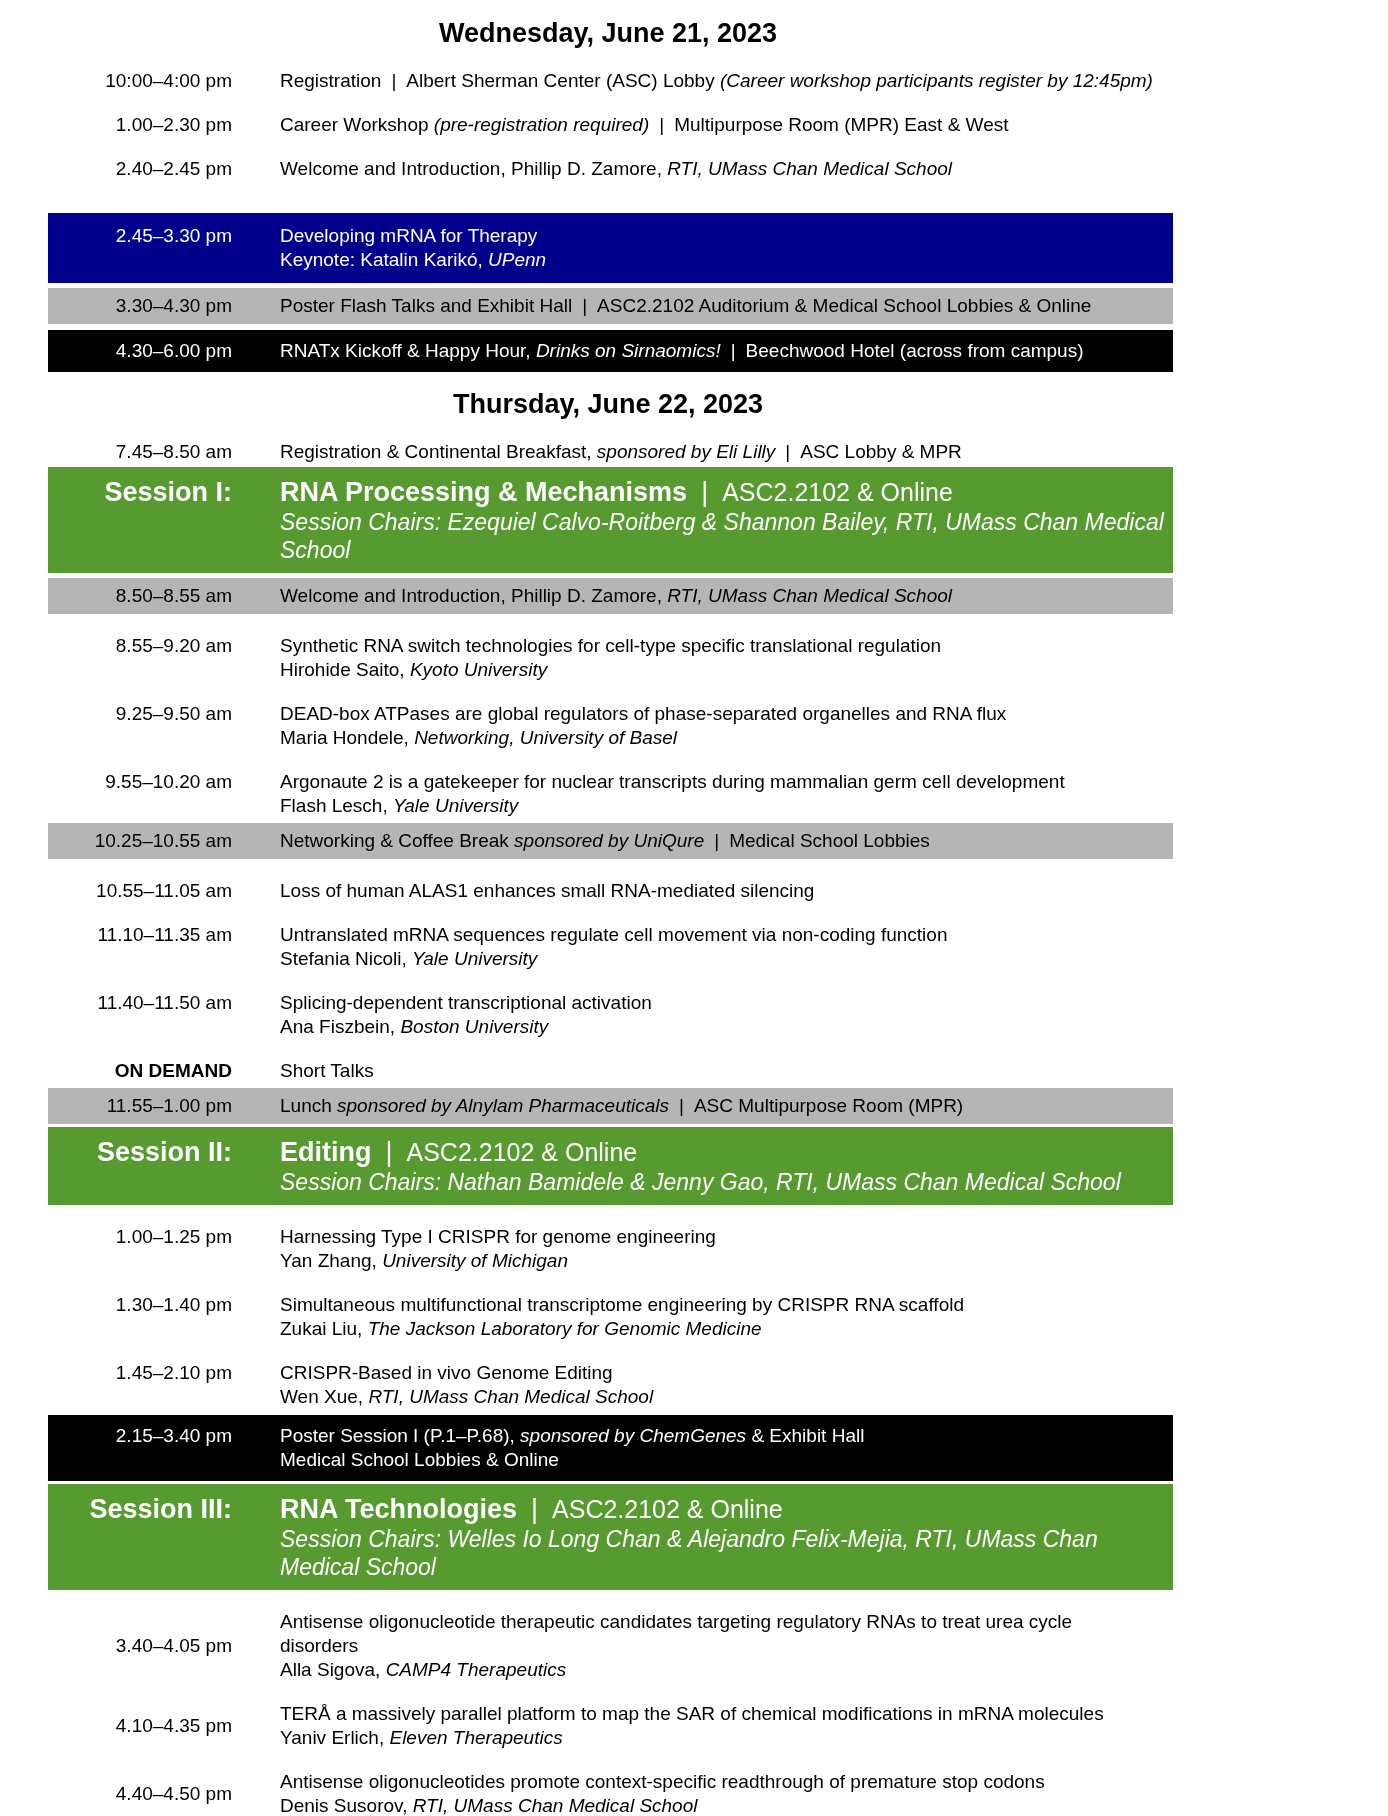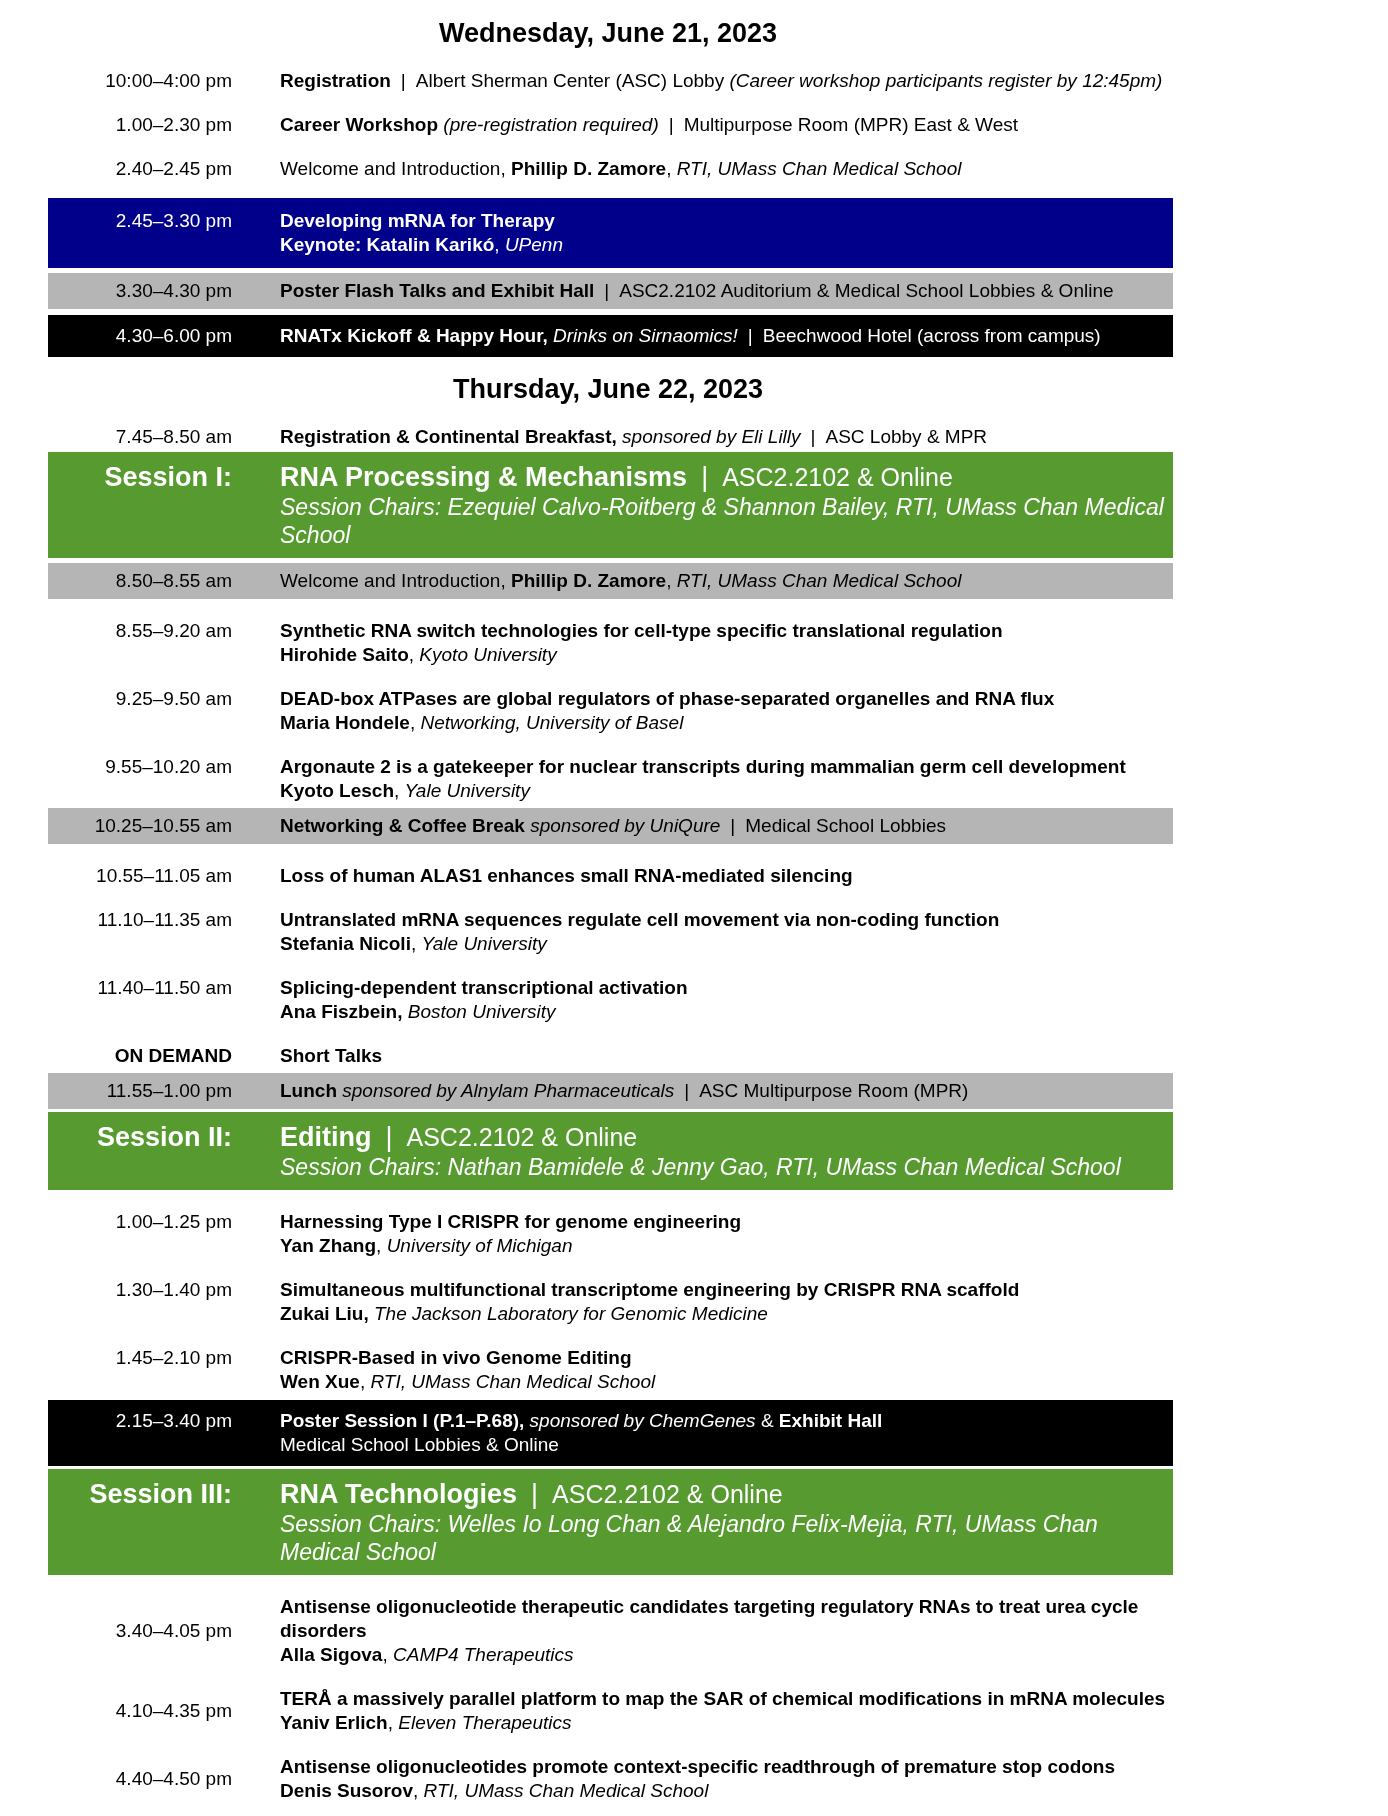--- a/index.html
+++ b/index.html
@@ -19,28 +19,28 @@
   }
   .time{
     width:184px;flex-shrink:0;text-align:right;
     font-size:19px;line-height:24px;
   }
   .time.tb{font-weight:700;}
   .content{margin-left:48px;flex:1;font-size:19px;line-height:24px;}
   .line{min-height:24px;}
   
   .v-white{margin-top:20px;}
-  .v-navy{margin-top:17px;background:#00008B;color:#fff;padding:11px 0;}
+  .v-navy{margin-top:32px;background:#00008B;color:#fff;padding:11px 0;}
   .v-gray{margin-top:5px;background:#B5B5B5;color:#000;padding:6px 0;}
   .v-black{margin-top:6px;background:#000000;color:#fff;padding:9px 0;}
   .v-green{margin-top:3px;background:#579B30;color:#fff;padding:9px 0;justify-content:center;}
   .center{align-items:center;}
   
   .s-r{font-weight:400;font-style:normal;}
-  .s-b{font-weight:700;}
+  .s-b{font-weight:400;}
   .s-i{font-style:italic;}
   .s-p{padding:0 10px;font-weight:400;}
   
   .session-label{font-size:27px;line-height:32px;font-weight:700;}
   .session-line1{font-size:27px;line-height:32px;font-weight:700;}
   .session-location{font-weight:400;font-size:25px;}
   .session-line1 .s-p{padding:0 14px;font-weight:400;}
   .session-chairs{font-size:23px;line-height:28px;font-style:italic;font-weight:400;}
 </style>
 </head>
@@ -117,21 +117,21 @@
         <div class="time">9.25–9.50 am</div>
         <div class="content">
           <div class="line"><span class="s-b">DEAD-box ATPases are global regulators of phase-separated organelles and RNA flux</span></div>
           <div class="line"><span class="s-b">Maria Hondele</span><span class="s-r">, </span><span class="s-i">Networking, University of Basel</span></div>
         </div>
       </div>
       <div class="row v-white">
         <div class="time">9.55–10.20 am</div>
         <div class="content">
           <div class="line"><span class="s-b">Argonaute 2 is a gatekeeper for nuclear transcripts during mammalian germ cell development</span></div>
-          <div class="line"><span class="s-b">Kyoto Lesch</span><span class="s-r">, </span><span class="s-i">Yale University</span></div>
+          <div class="line"><span class="s-b">Flash Lesch</span><span class="s-r">, </span><span class="s-i">Yale University</span></div>
         </div>
       </div>
       <div class="row v-gray">
         <div class="time">10.25–10.55 am</div>
         <div class="content">
           <div class="line"><span class="s-b">Networking &amp; Coffee Break </span><span class="s-i">sponsored by UniQure</span><span class="s-p">|</span><span class="s-r">Medical School Lobbies</span></div>
         </div>
       </div>
       <div class="row v-white">
         <div class="time">10.55–11.05 am</div>

